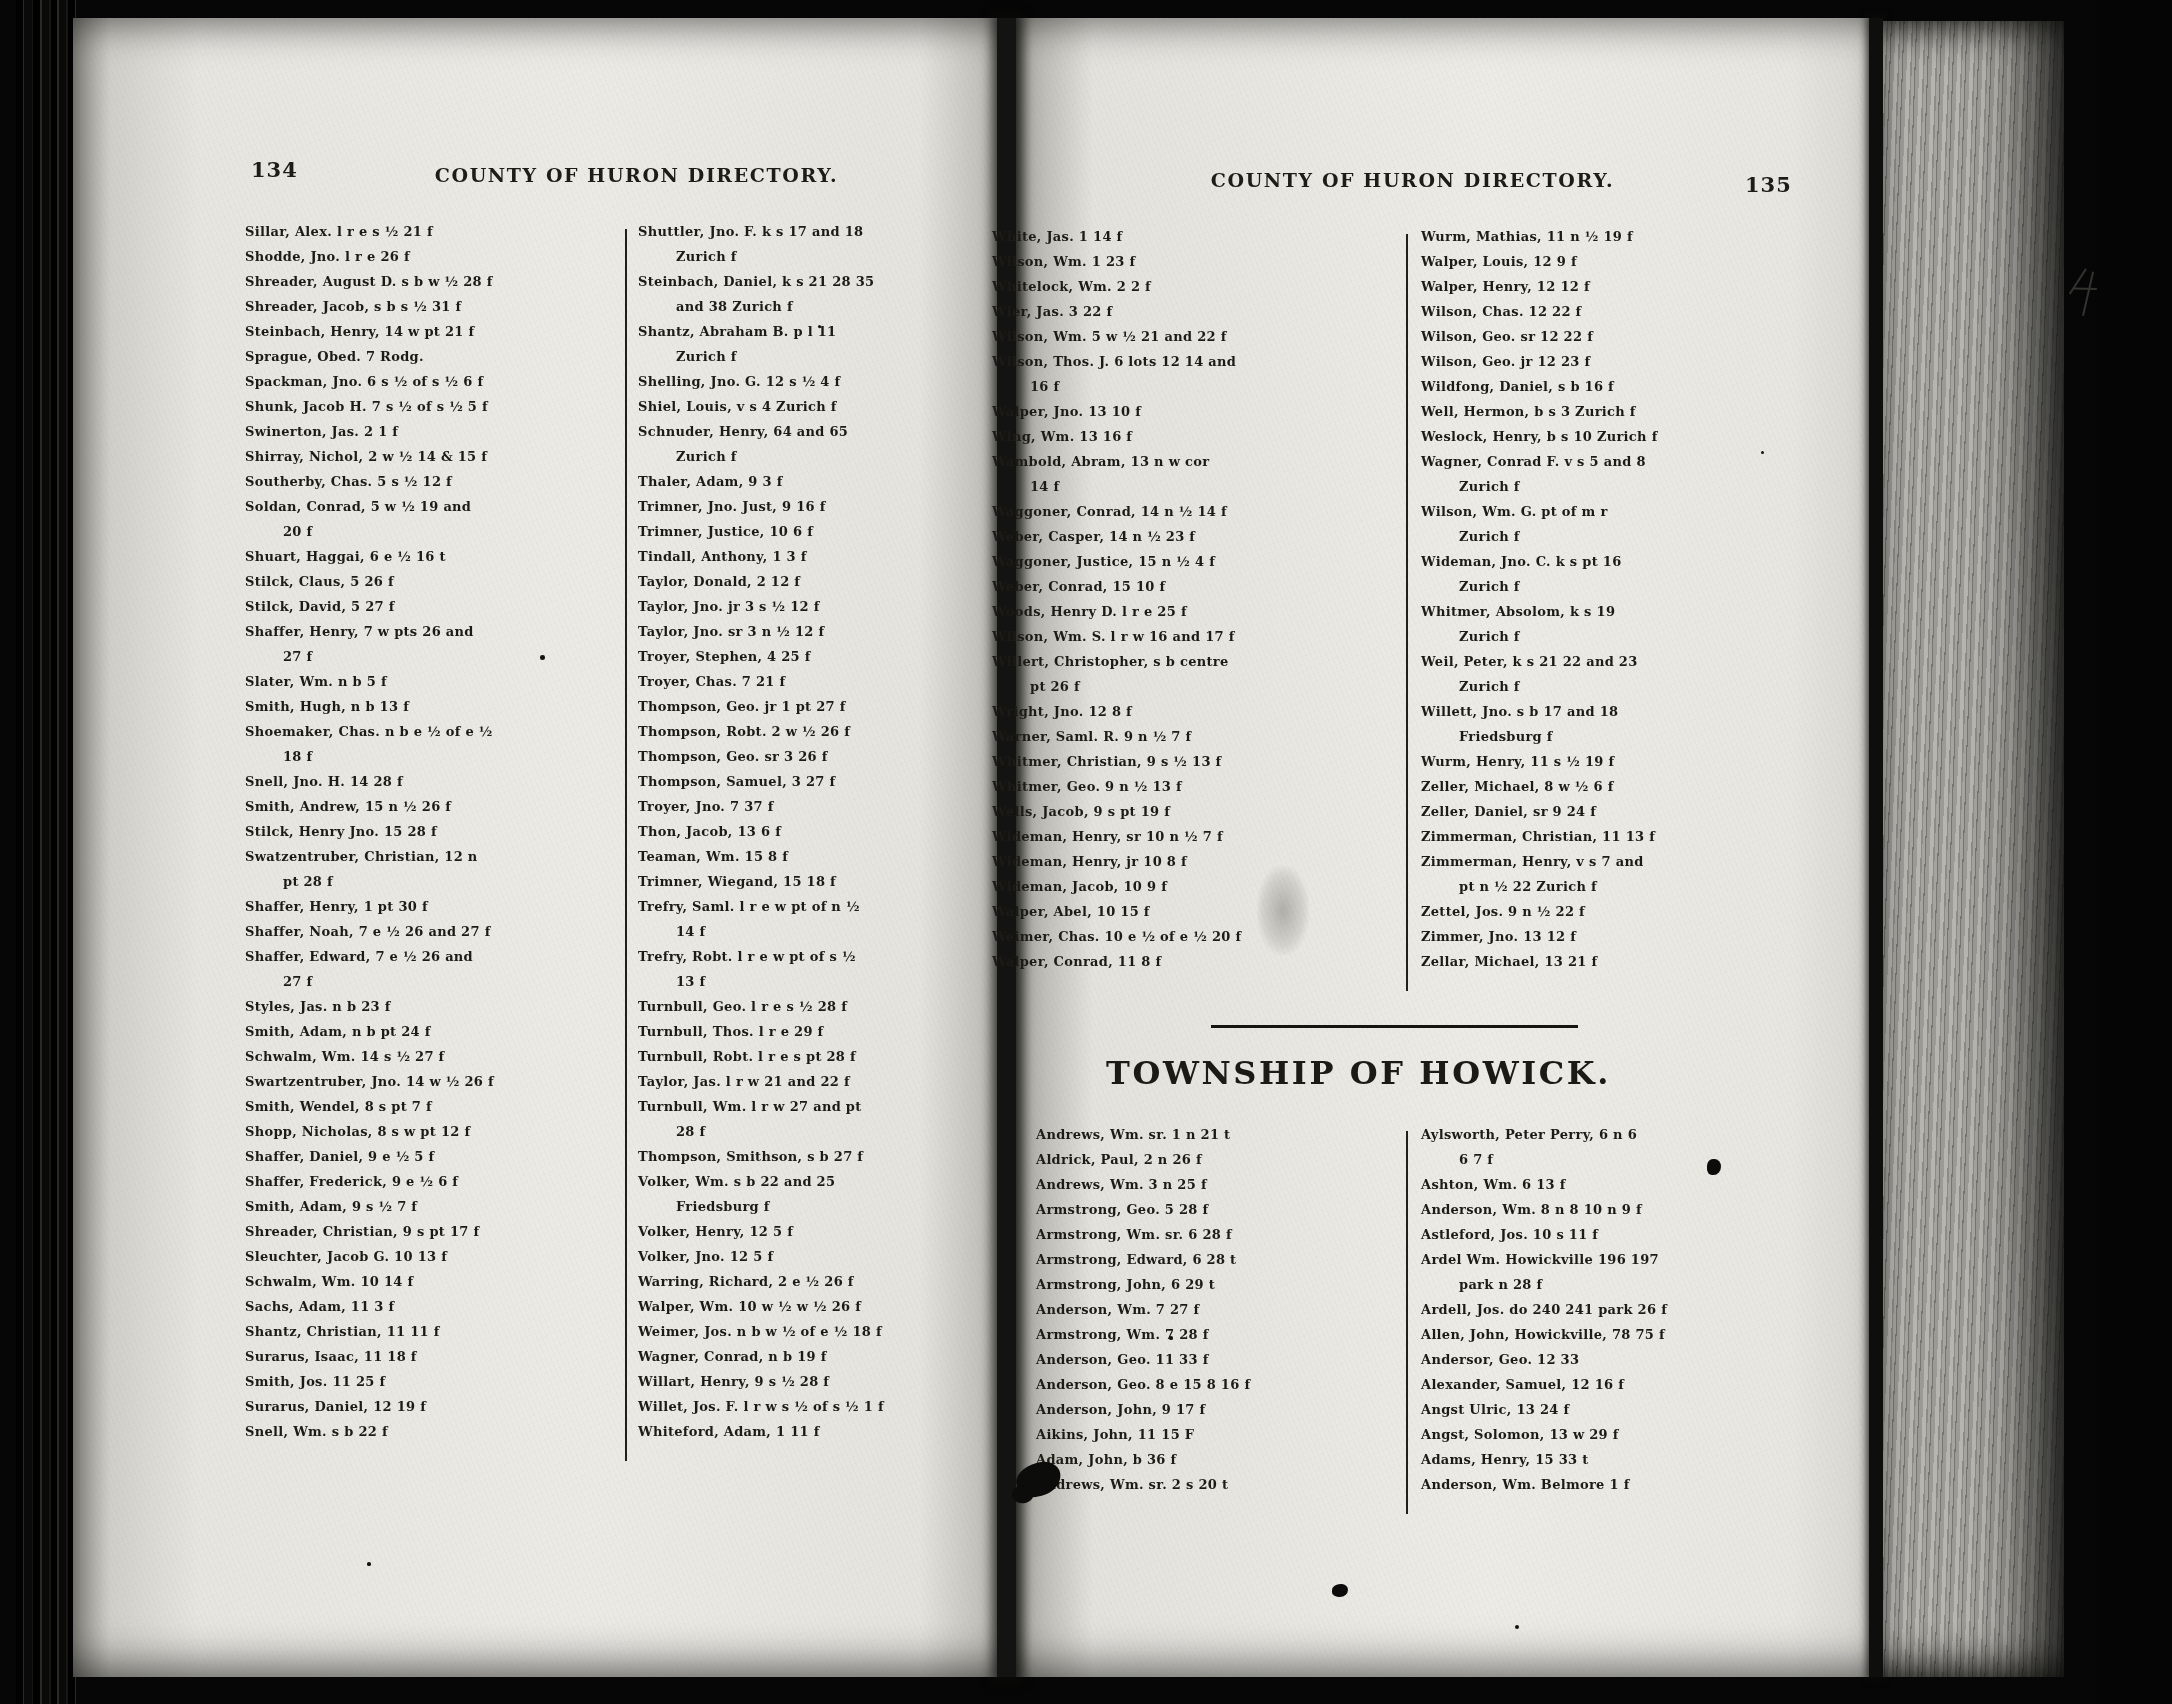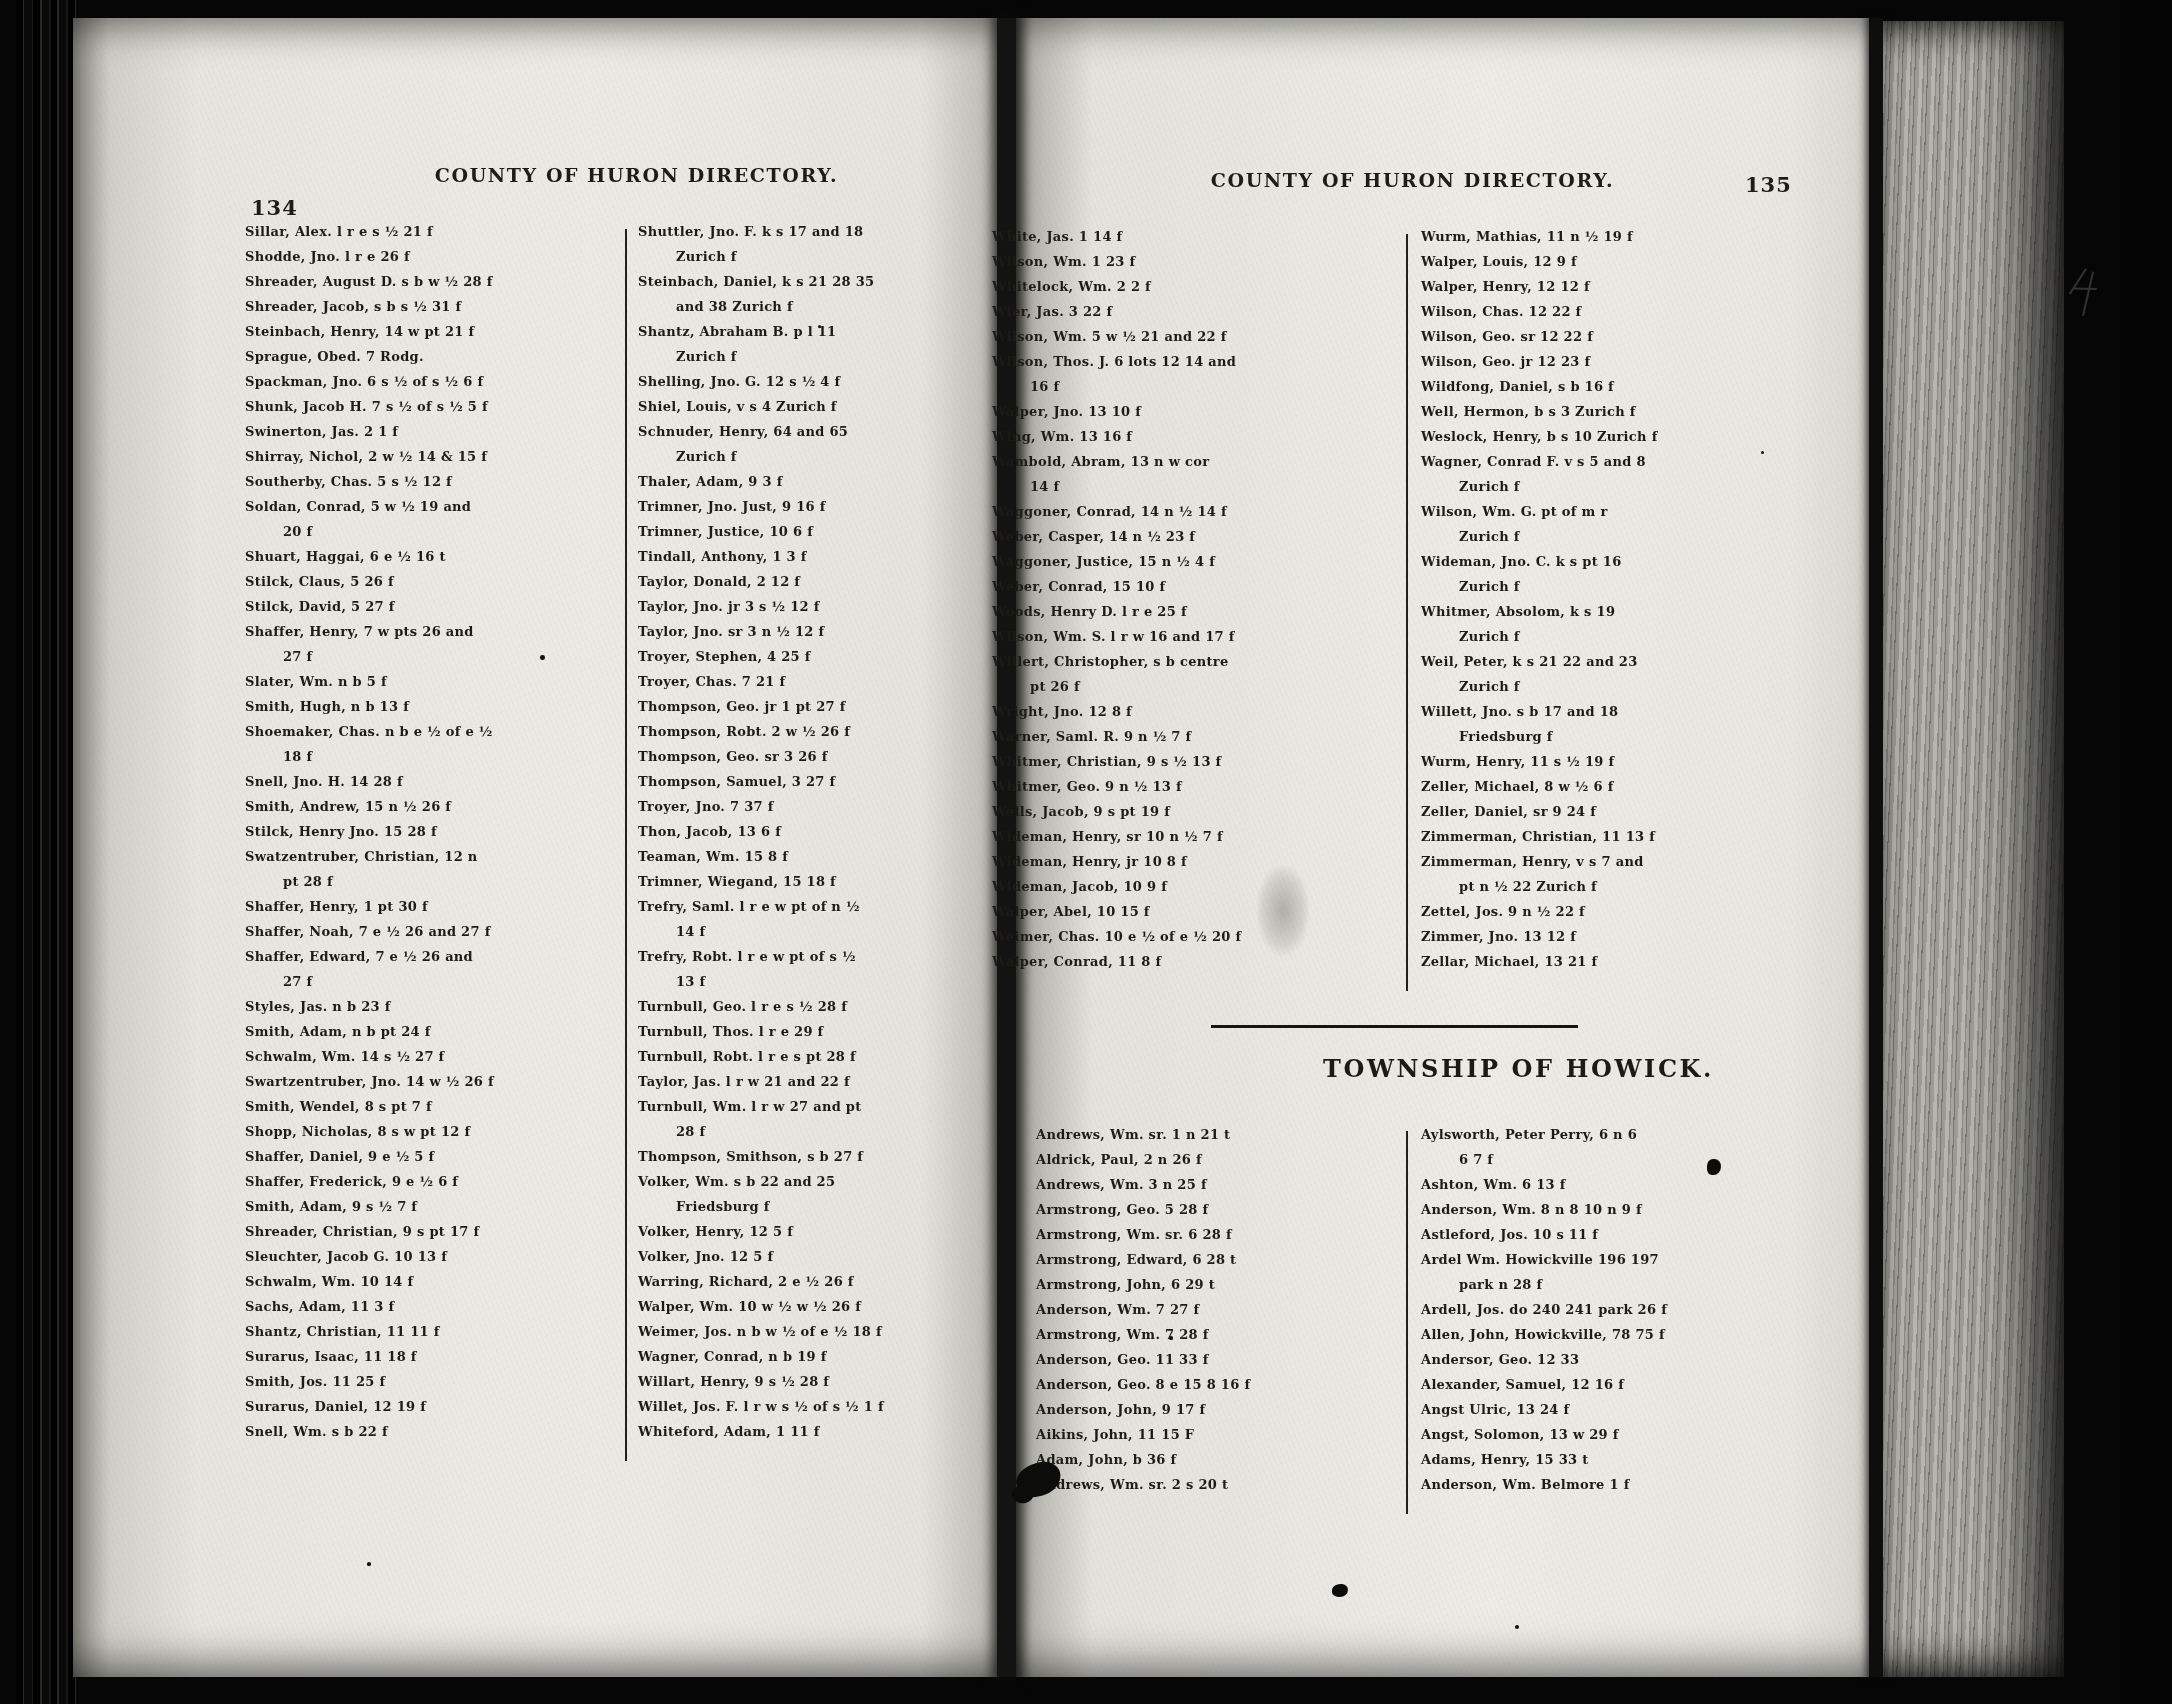--- a/index.html
+++ b/index.html
@@ -49,21 +49,21 @@
 
   .pg-num{position:absolute;font-weight:700;font-size:21px;color:#1d1c17;letter-spacing:1px;}
   .run-head{position:absolute;font-weight:700;font-size:19px;color:#1d1c17;letter-spacing:1.6px;text-align:center;}
 
   .dir-col{position:absolute;color:#1c1b16;font-weight:700;font-size:13px;line-height:25px;letter-spacing:0.3px;white-space:nowrap;}
   .dir-line{height:25px;}
   .dir-line.ind{padding-left:38px;}
 
   .col-rule{position:absolute;width:1.6px;background:#201f1b;}
   .section-rule{position:absolute;height:2.6px;background:#15140f;}
-  .section-head{position:absolute;font-weight:700;font-size:24px;letter-spacing:2.6px;color:#1b1a15;text-align:right;}
+  .section-head{position:absolute;font-weight:700;font-size:32px;letter-spacing:2.6px;color:#1b1a15;text-align:left;}
 
   .ink-blot{position:absolute;background:#0c0c0a;border-radius:58% 42% 55% 45%/52% 48% 60% 40%;}
   .ink-blot.b1{left:1016px;top:1463px;width:45px;height:32.5px;transform:rotate(-14deg);}
   .ink-blot.b1::after{content:"";position:absolute;left:-7.3px;top:18px;width:21px;height:18px;background:#0c0c0a;border-radius:50% 50% 45% 55%;}
   .ink-blot.b2{left:1332px;top:1584px;width:15.7px;height:12.6px;}
   .ink-blot.b3{left:1707px;top:1159px;width:13.6px;height:15.7px;border-radius:48% 52% 60% 40%;}
   .smudge{position:absolute;left:1257px;top:866px;width:52px;height:89px;pointer-events:none;
     background:radial-gradient(ellipse at center,rgba(85,84,78,.38) 0%,rgba(85,84,78,.14) 55%,transparent 75%);}
   .speck{position:absolute;background:#14130f;border-radius:50%;}
   .pencil-mark{position:absolute;left:2071px;top:265px;width:31px;height:58px;transform:rotate(9deg);opacity:.65;}
@@ -80,21 +80,21 @@
     <div class="grain"></div>
   </div>
 <div class="page page-right">
     <div class="grain"></div>
   </div>
 <div class="spine"></div>
 <div class="right-edge-line"></div>
 <div class="page-stack"></div>
 <div class="void-right"></div>
 
-<div class="pg-num" style="left:251px;top:157px;margin-top:38px;">134</div>
+<div class="pg-num" style="left:251px;top:157px;">134</div>
 <div class="run-head" style="left:335px;top:164px;width:603px;">COUNTY OF HURON DIRECTORY.</div>
 
 <div class="run-head" style="left:1111px;top:169px;width:603px;">COUNTY OF HURON DIRECTORY.</div>
 <div class="pg-num" style="left:1745px;top:172px;">135</div>
 
 <div class="dir-col" style="left:245px;top:219px;">
     <div class="dir-line">Sillar, Alex. l r e s ½ 21 f</div>
     <div class="dir-line">Shodde, Jno. l r e 26 f</div>
     <div class="dir-line">Shreader, August D. s b w ½ 28 f</div>
     <div class="dir-line">Shreader, Jacob, s b s ½ 31 f</div>

